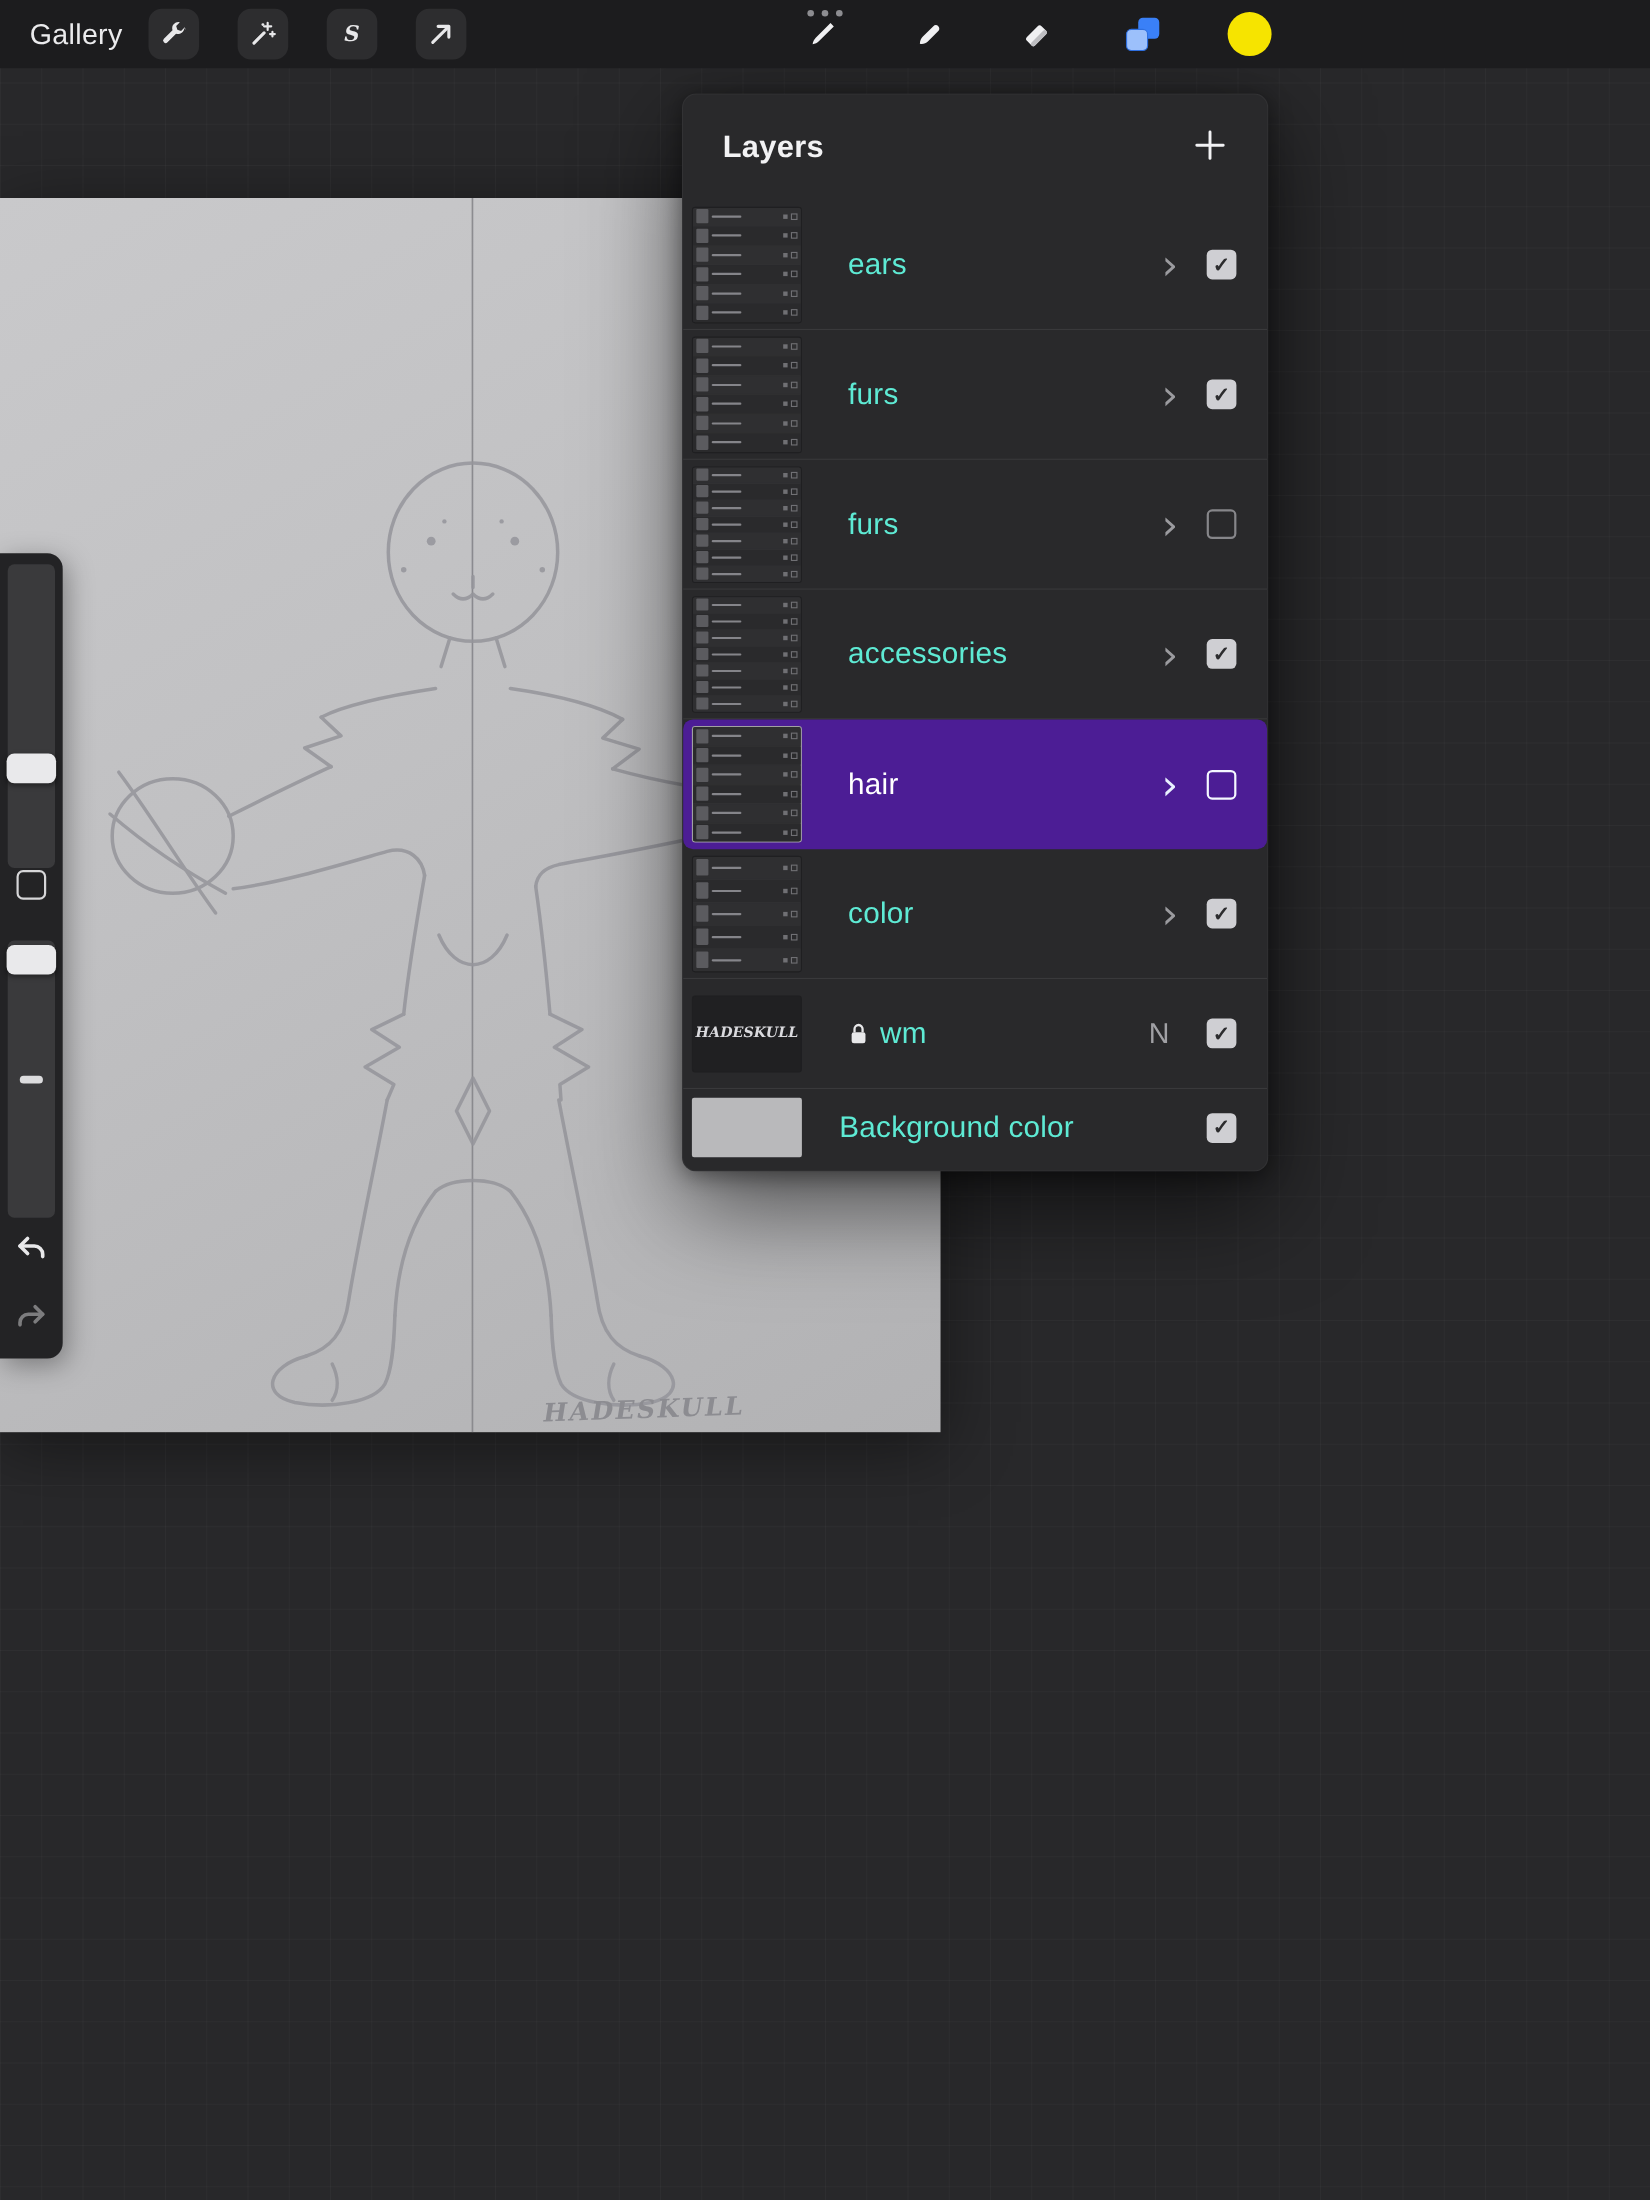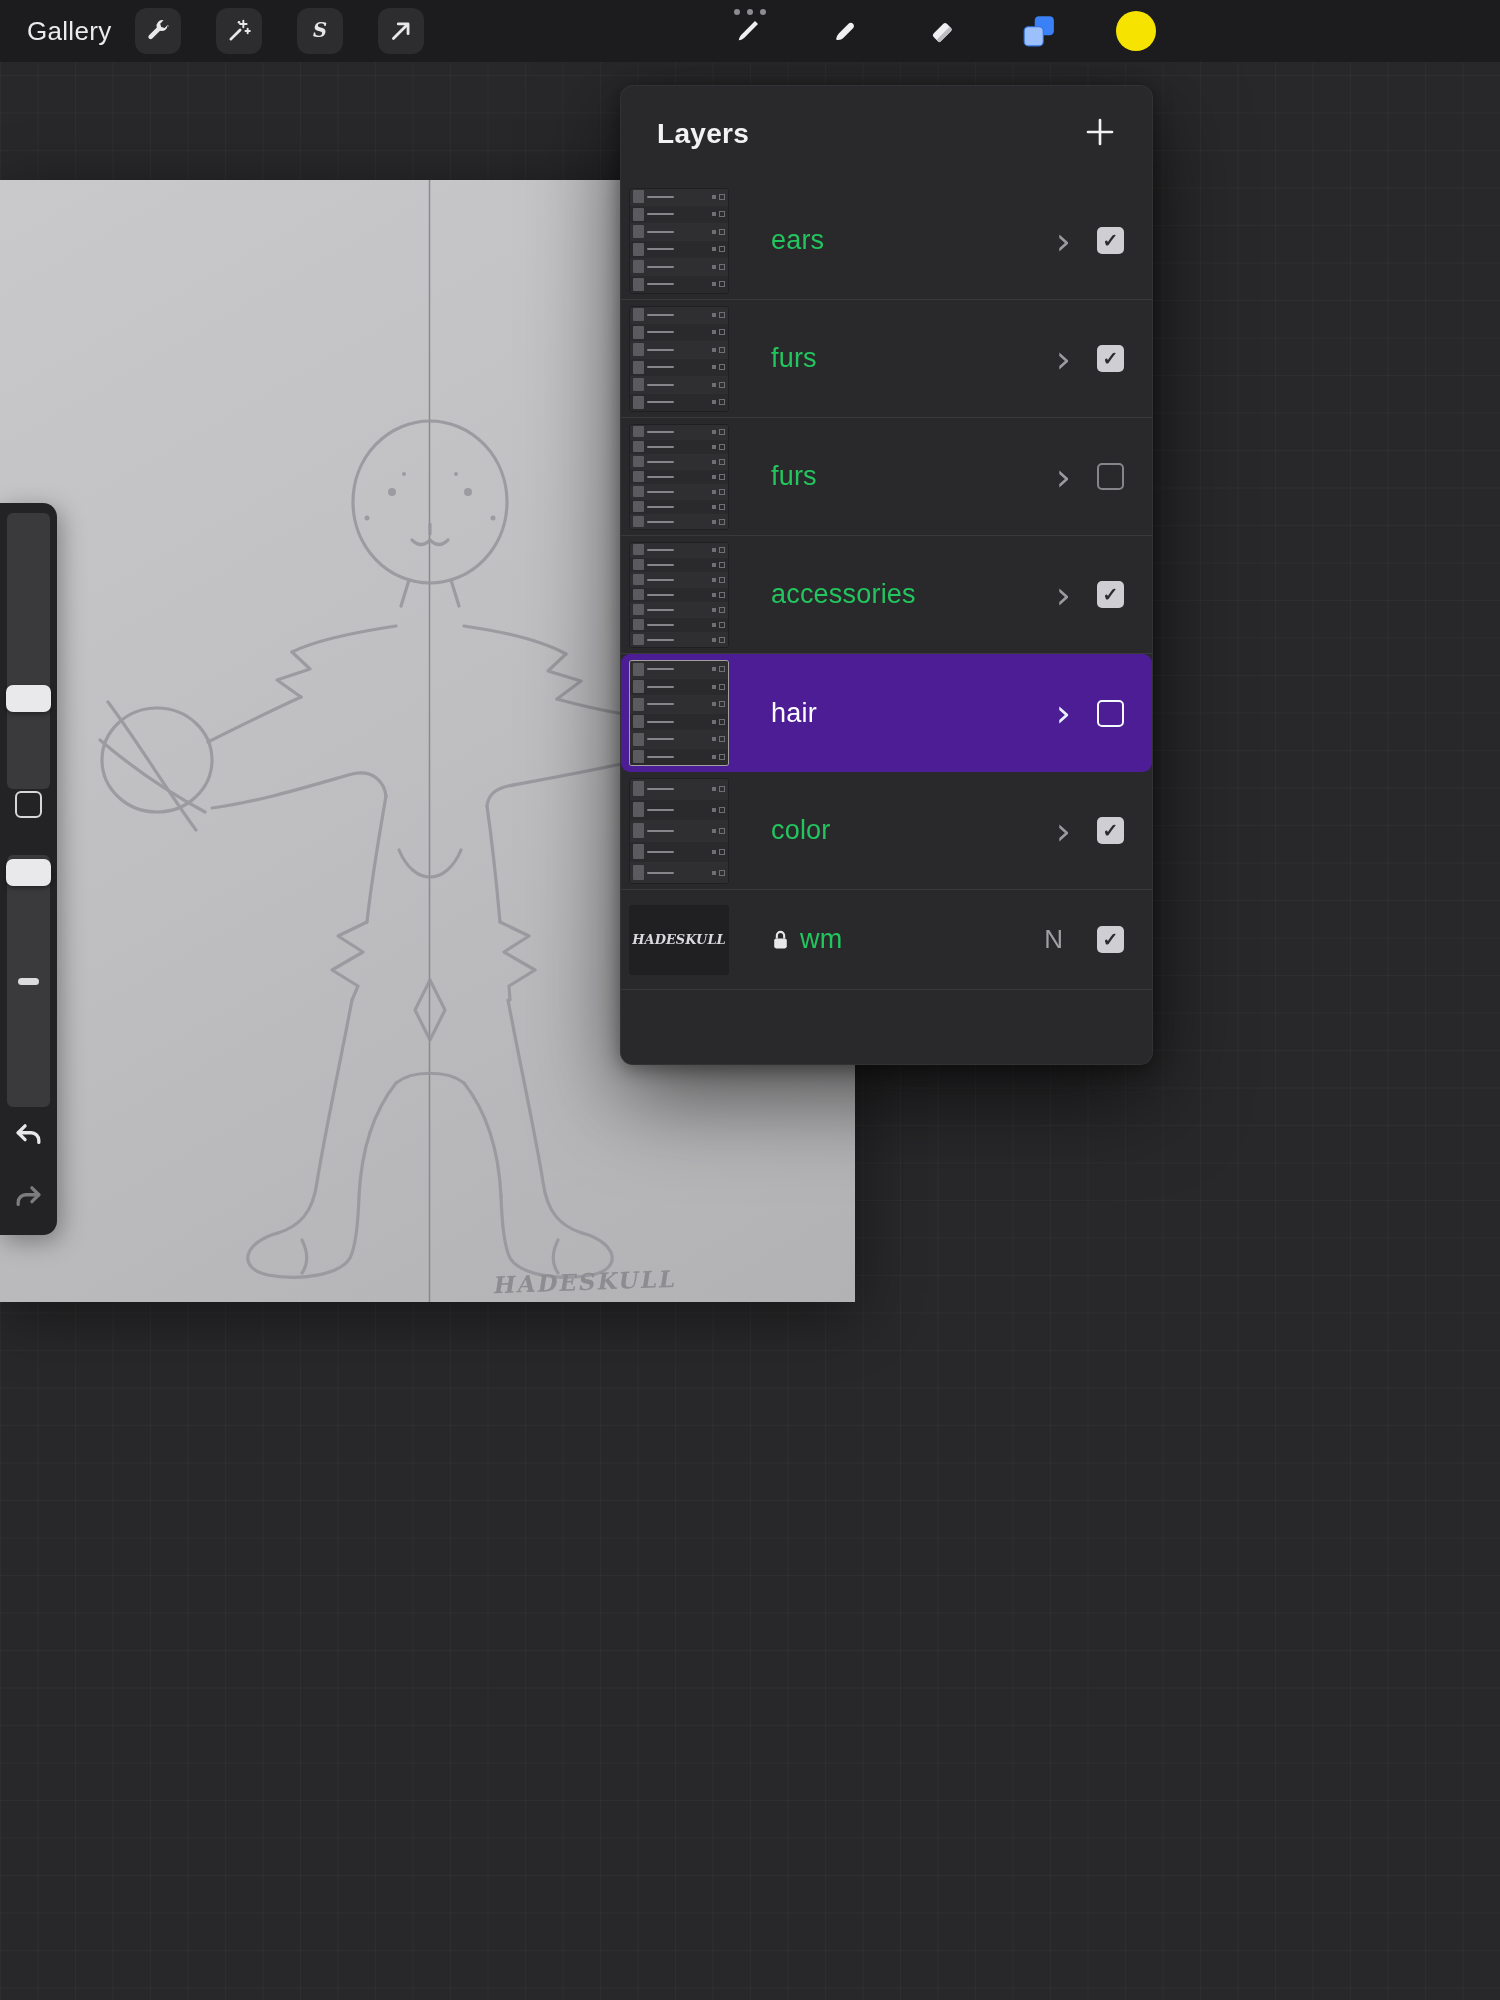--- a/index.html
+++ b/index.html
@@ -55,21 +55,21 @@
     border-radius:13px;z-index:40;box-shadow:0 30px 90px rgba(0,0,0,.6), 0 4px 20px rgba(0,0,0,.4);
     border:1px solid rgba(255,255,255,.045);overflow:hidden;}
   .panel-header{height:96px;display:flex;align-items:center;justify-content:space-between;padding:0 36px;}
   .panel-title{font-size:28px;font-weight:bold;color:#f2f2f4;letter-spacing:.3px;}
   .rows{}
   .layer-row{position:relative;display:flex;align-items:center;padding-left:8px;height:118px;
     border-bottom:1px solid #39393b;}
   .layer-row.short{height:100px;}
   .layer-row.bgrow{height:70px;border-bottom:none;}
   .layer-row.selected{background:#4c1d95;border-radius:9px;border-bottom:none;z-index:2;}
-  .layer-label{font-size:27px;color:#22c55e;margin-left:42px;flex:1;letter-spacing:.2px;}
+  .layer-label{font-size:27px;color:#5eead4;margin-left:42px;flex:1;letter-spacing:.2px;}
   .selected .layer-label{color:#ffffff;}
   .chevron{color:#9b9b9f;font-size:38px;line-height:1;margin-right:26px;font-family:"DejaVu Sans",sans-serif;}
   .selected .chevron{color:#e9f1ff;}
   .checkbox{width:27px;height:27px;border-radius:5px;margin-right:28px;flex:0 0 auto;
     border:2.5px solid #86868a;position:relative;}
   .checkbox.checked{border:none;background:#cfcfd3;}
   .checkbox.checked::after{content:"\2713";position:absolute;left:0;top:0;width:100%;height:100%;
     display:flex;align-items:center;justify-content:center;color:#2c2c2e;font-size:19px;font-weight:bold;}
   .selected .checkbox:not(.checked){border-color:#f4f8ff;}
   .blend-letter{color:#a0a0a4;font-size:26px;margin-right:34px;}
@@ -601,15 +601,20 @@
         <svg width="19" height="22" viewBox="0 0 18 21">
           <rect x="3" y="9" width="12" height="9.5" rx="2" fill="#e8e8ea"></rect>
           <path d="M5.5 9 V6.2 a3.5 3.5 0 0 1 7 0 V9" stroke="#e8e8ea" stroke-width="2" fill="none"></path>
         </svg>
       </span>
       <span class="layer-label">wm</span>
       <span class="blend-letter">N</span>
       <span class="checkbox checked"></span>
     </div>
 
+    <div class="layer-row bgrow">
+      <div class="bg-thumb"></div>
+      <span class="layer-label" style="margin-left:34px;">Background color</span>
+      <span class="checkbox checked"></span>
+    </div>
 
   </div>
 </div>
 
 </body></html>

